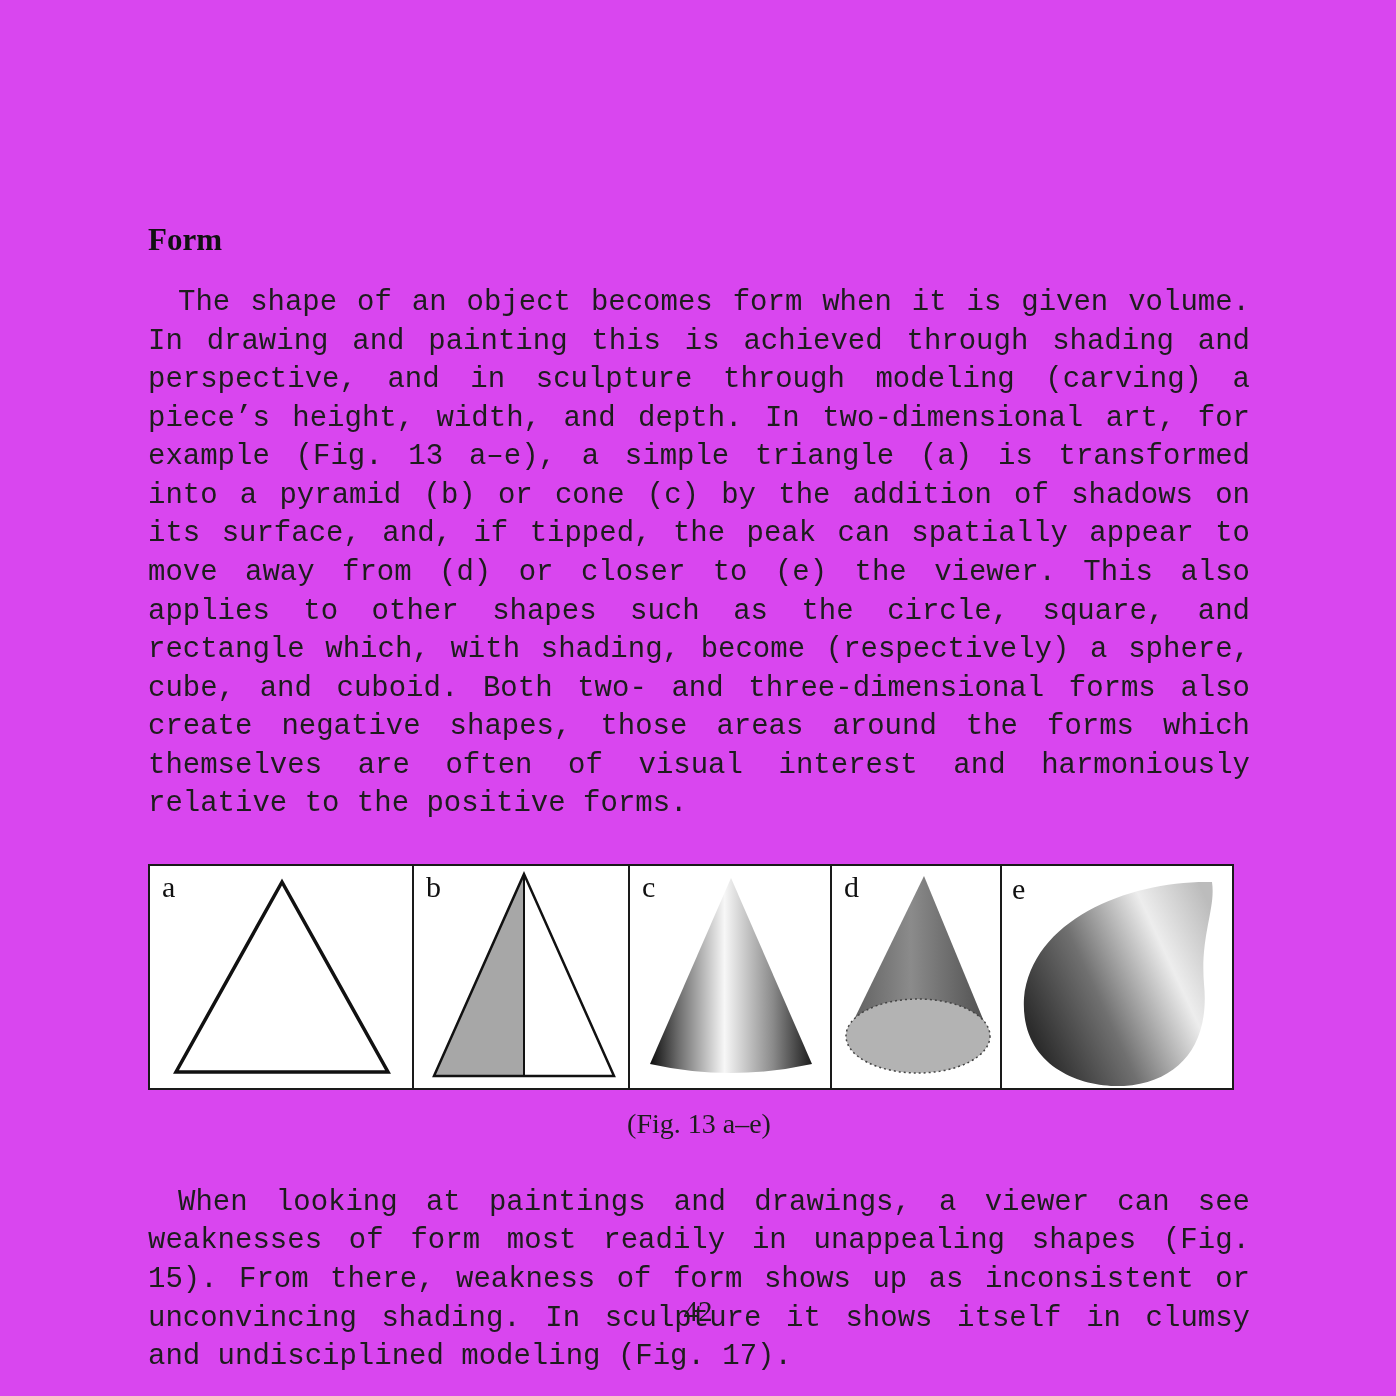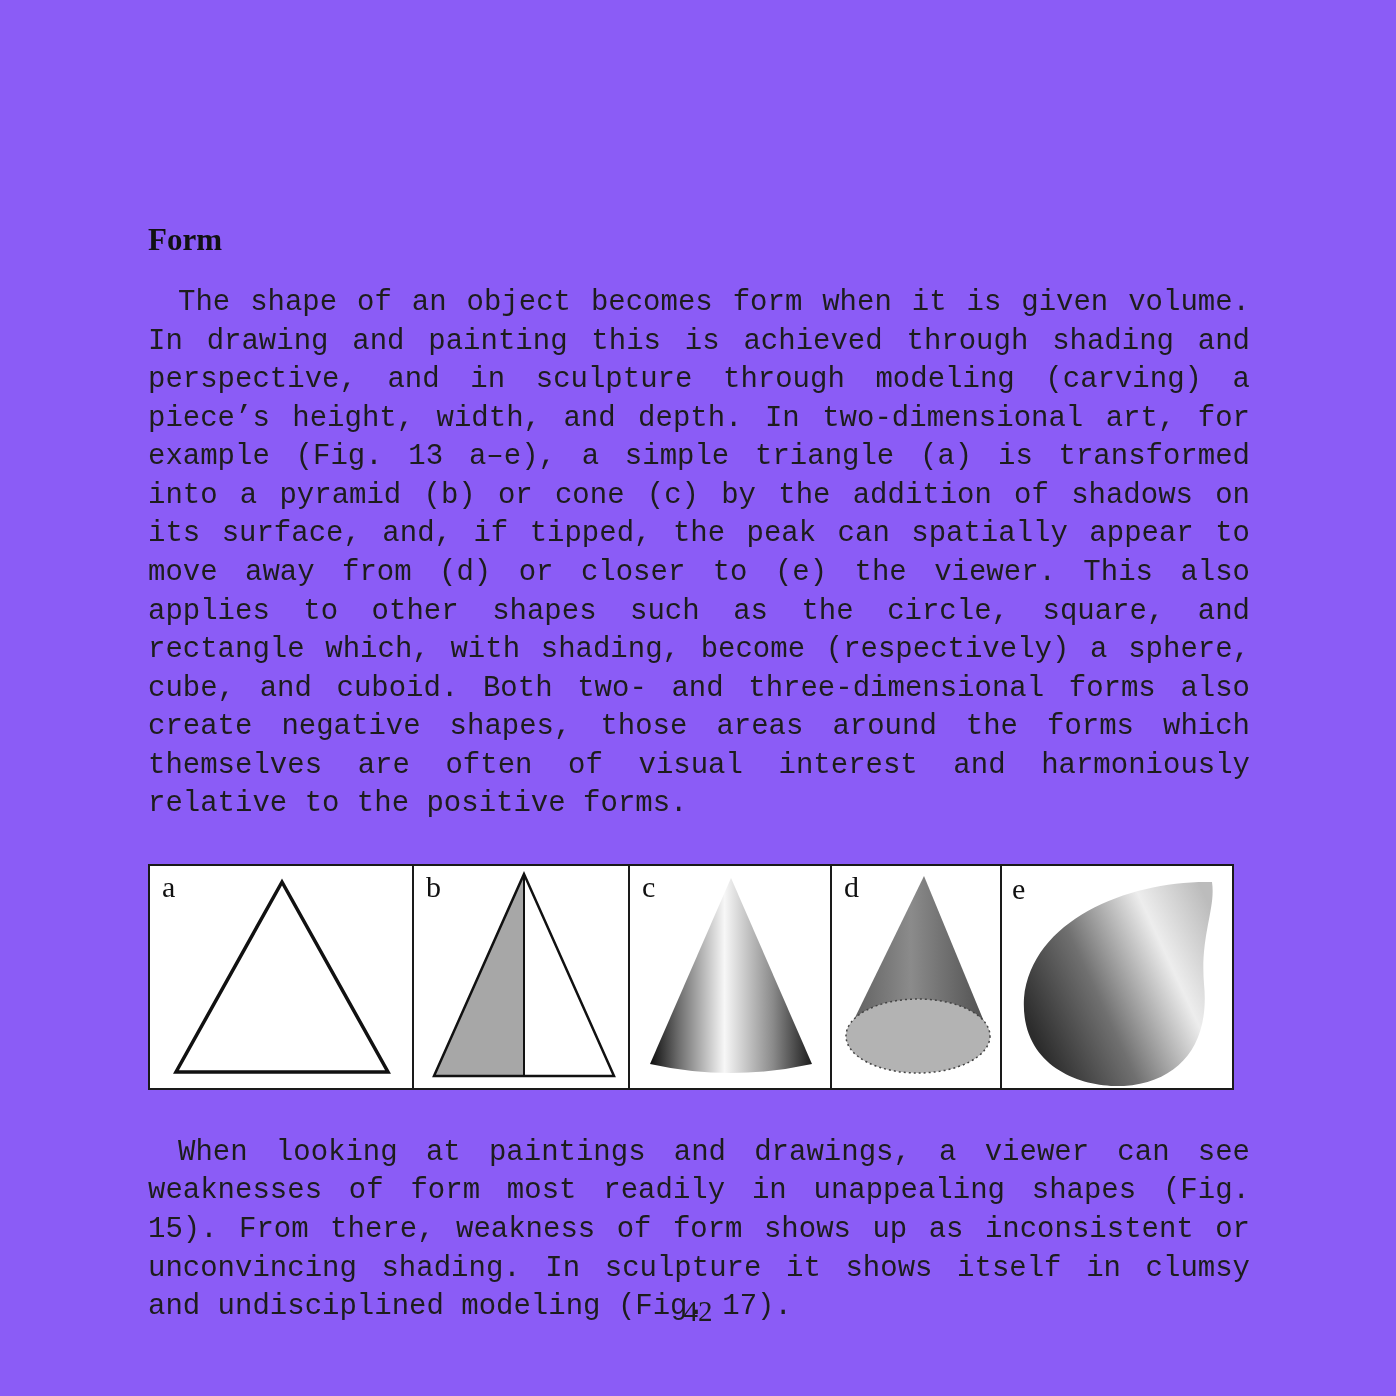--- a/index.html
+++ b/index.html
@@ -4,21 +4,21 @@
 <style>
   html, body {
     margin: 0;
     padding: 0;
     background: #ffffff;
   }
   .page {
     position: relative;
     width: 1396px;
     height: 1396px;
-    background: #8b5cf6;
+    background: #d946ef;
     font-family: "Liberation Serif", serif;
     color: #1c1c1c;
     overflow: hidden;
   }
   .content {
     position: absolute;
     left: 148px;
     right: 146px;
     top: 222px;
   }
@@ -152,19 +152,20 @@
               <stop offset="72%" stop-color="#ededed"></stop>
               <stop offset="100%" stop-color="#bcbcbc"></stop>
             </linearGradient>
           </defs>
           <path d="M210 16 C130 14 30 52 22 132 C18 200 78 222 122 220 C178 216 208 178 202 118 C198 70 214 42 210 16 Z" fill="url(#gradE)"></path>
         </svg>
       </div>
 
     </div>
 
+    <div class="caption">(Fig. 13 a–e)</div>
 
     <p class="para para2">When looking at paintings and drawings, a viewer can see weaknesses of form most readily in unappealing shapes (Fig. 15). From there, weakness of form shows up as inconsistent or unconvincing shading. In sculpture it shows itself in clumsy and undisciplined modeling (Fig. 17).</p>
 
   </div>
 
   <div class="page-number">42</div>
 </div>
 
 </body></html>

